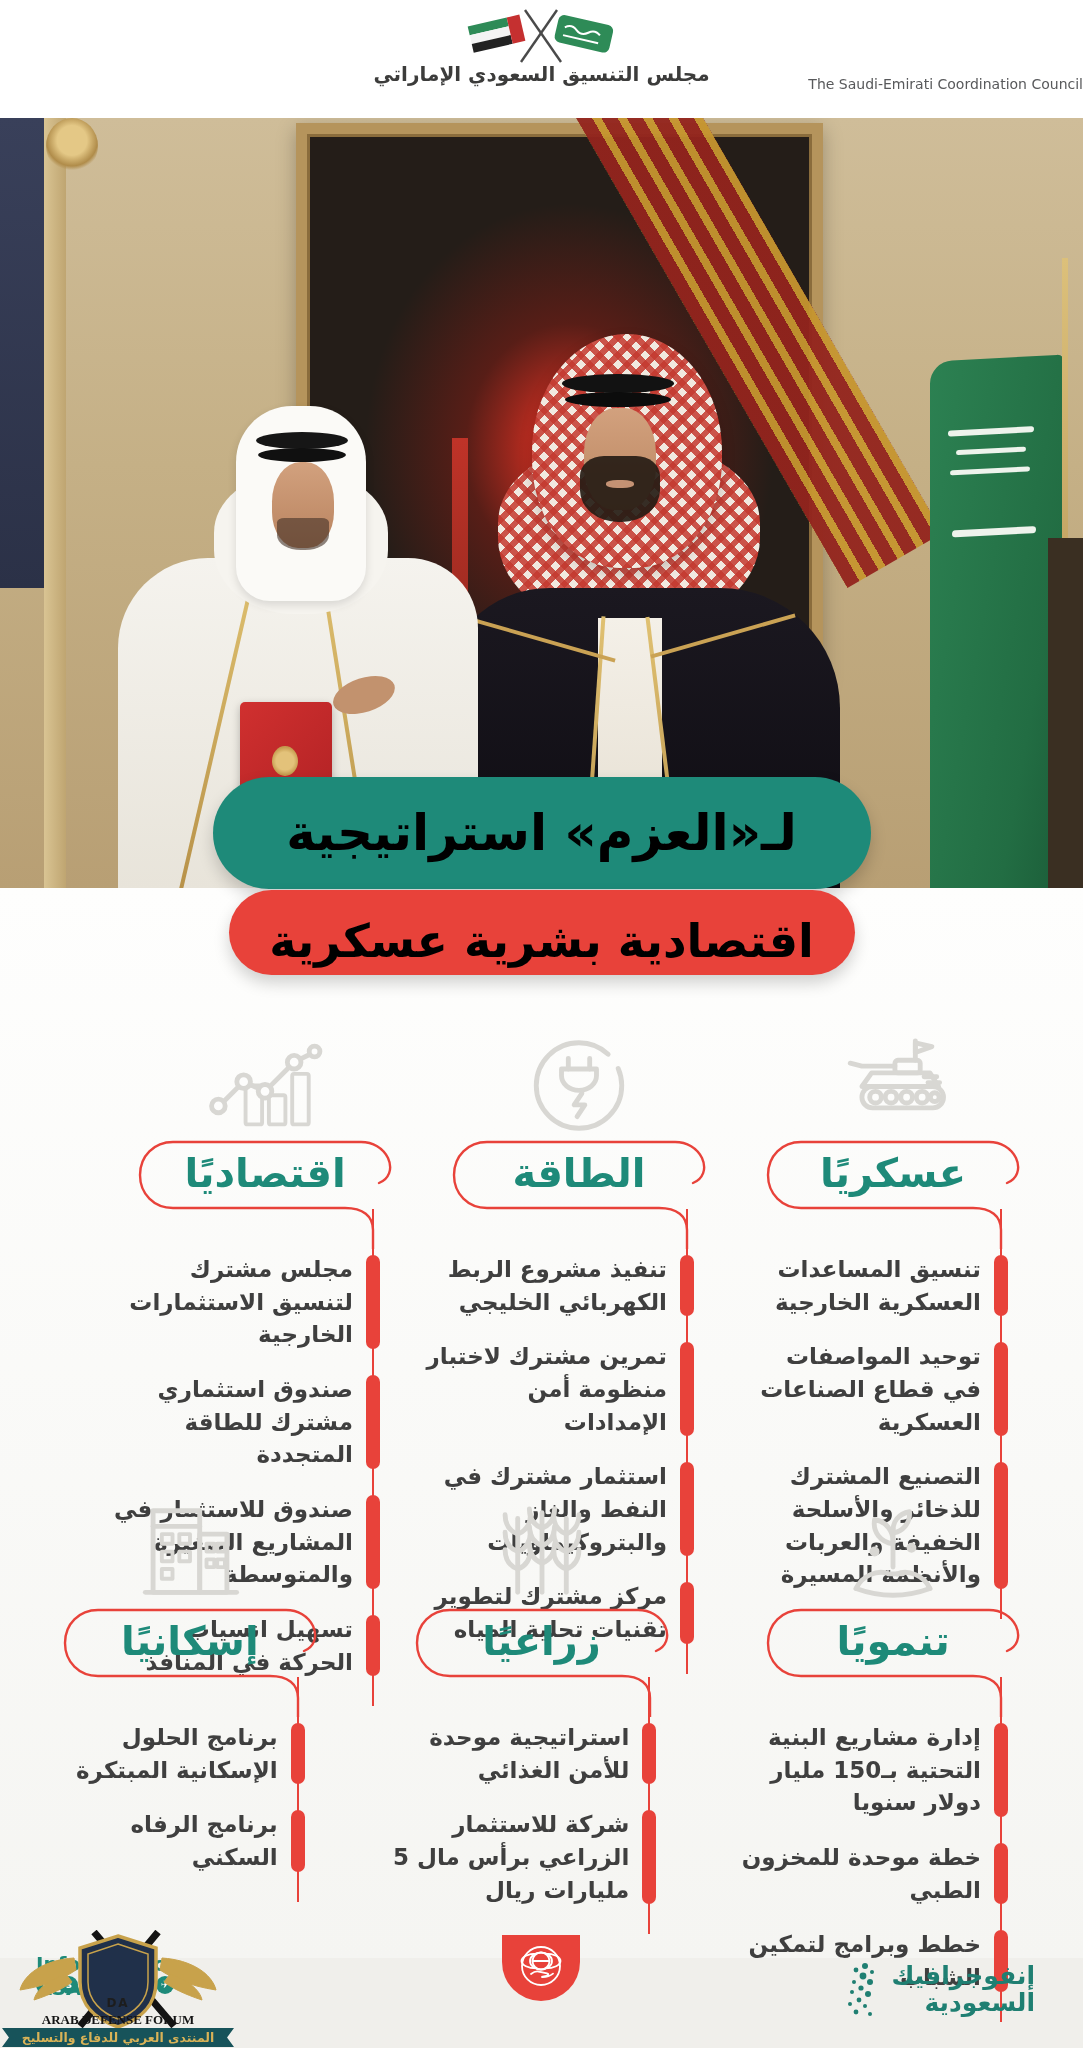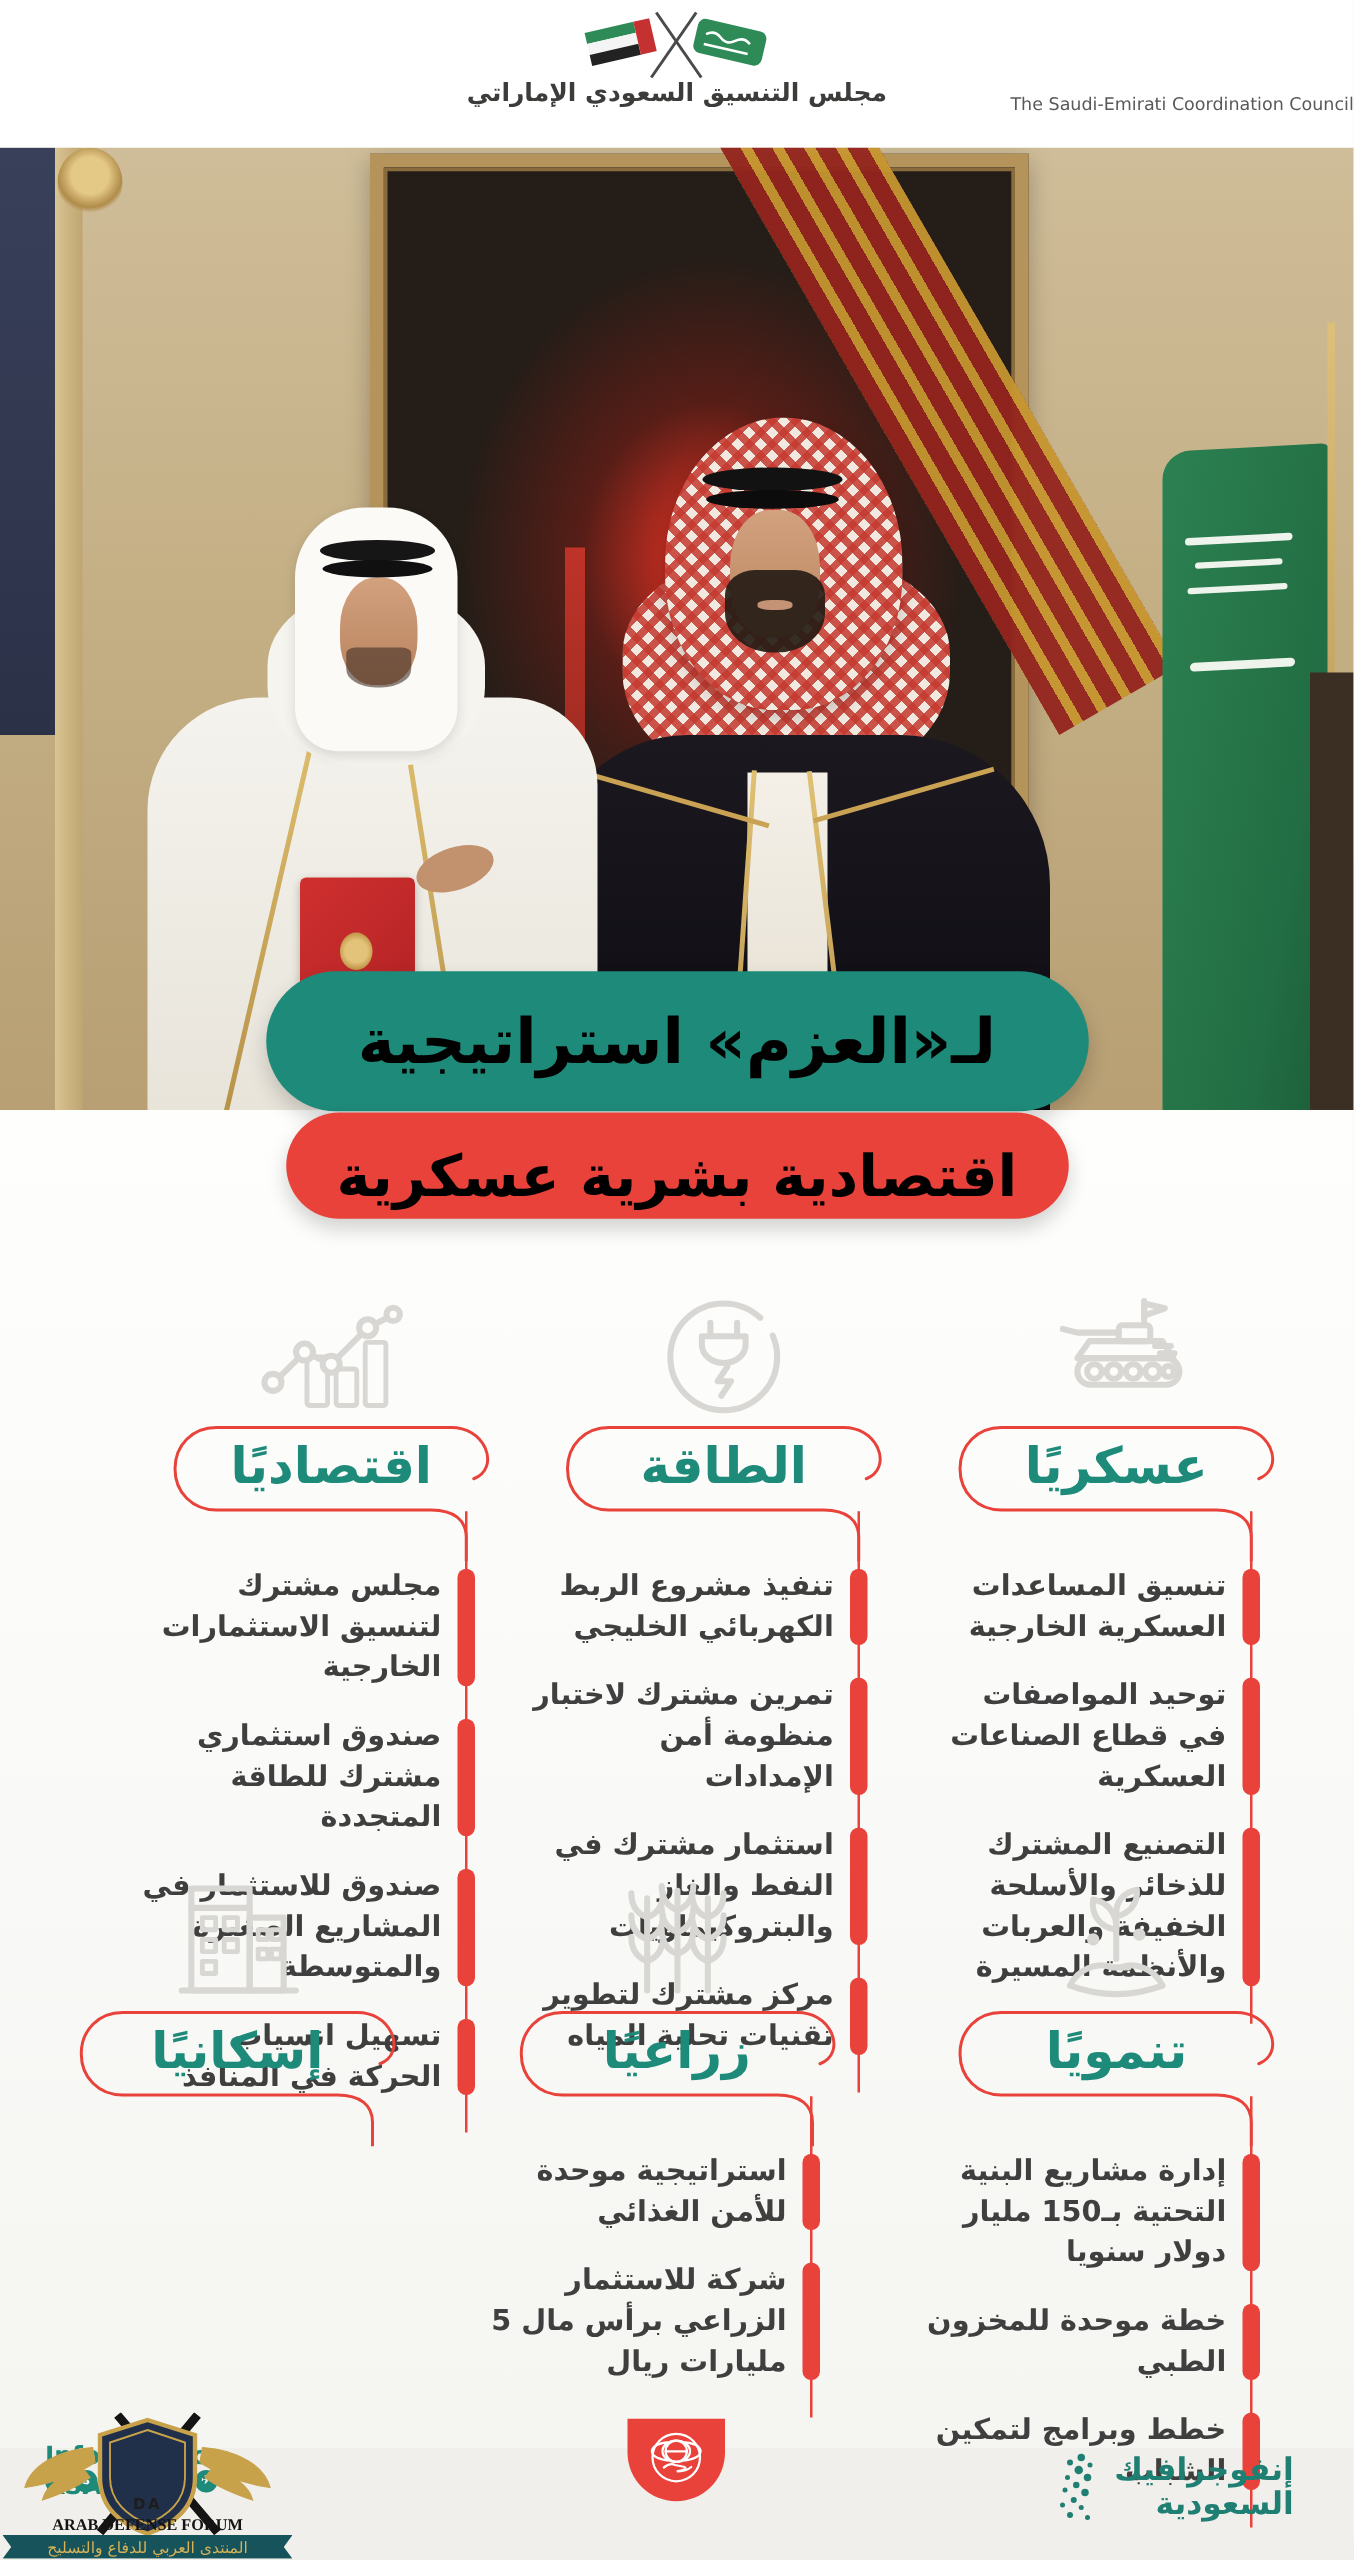--- a/index.html
+++ b/index.html
@@ -99,21 +99,21 @@
   .adf-art{position:absolute;left:8px;top:0;width:220px;height:104px;z-index:3;}
   .adf-brand{position:absolute;left:36px;top:22px;width:176px;font-size:20px;font-weight:bold;color:#1e8a79;z-index:2;}
   .adf-social{position:absolute;left:36px;top:46px;display:flex;gap:6px;z-index:2;}
   .adf-social span{width:18px;height:18px;border-radius:50%;background:#1e8a79;color:#fff;font-size:10px;
       line-height:18px;text-align:center;display:block;font-weight:bold;}
   .adf-da{position:absolute;left:0px;top:66px;width:236px;text-align:center;font-size:12px;font-weight:bold;
       color:#1d1d1d;letter-spacing:2px;z-index:4;}
   .adf-forum{position:absolute;left:0px;top:82px;width:236px;text-align:center;z-index:4;
       font-family:"Liberation Serif",serif;font-weight:bold;font-size:13px;color:#141414;}
   .adf-ribbon{position:absolute;left:2px;top:98px;width:232px;height:19px;background:#17535a;z-index:4;
-      color:#d8b257;font-size:12.5px;font-weight:normal;text-align:center;line-height:19px;direction:rtl;
+      color:#d8b257;font-size:12.5px;font-weight:bold;text-align:center;line-height:19px;direction:rtl;
       clip-path:polygon(0 0,100% 0,97% 50%,100% 100%,0 100%,3% 50%);}
   .ksa-logo{position:absolute;right:48px;top:1960px;z-index:6;display:flex;flex-direction:row;direction:rtl;align-items:center;gap:12px;}
   .ksa-text{text-align:right;font-size:25px;font-weight:bold;color:#1f7f72;line-height:27px;direction:rtl;}
   .ksa-dots{width:44px;height:58px;}
 </style>
 </head>
 <body>
 
 <div class="page">
 
@@ -330,20 +330,31 @@
               <rect x="98" y="58" width="8" height="8" stroke-width="4"></rect>
     <path d="M24 92 h94"></path>
             </g>
           </svg>
         </div>
         <div class="sec-titlewrap">
           <svg viewBox="0 0 260 112">
             <path d="M 244 46 C 254 42 258 32 253 21 C 248 11 238 5 226 5 L 38 5 C 19 5 5 19 5 38 C 5 57 19 71 38 71 L 210 71 C 228 71 238 79 238 93 L 238 112" fill="none" stroke="#e8423a" stroke-width="2.4" stroke-linecap="round"></path>
           </svg>
           <div class="sec-title">إسكانيًا</div>
+        </div>
+        <div class="sec-items">
+          <div class="sec-line"></div>
+          <div class="sec-item">
+            <span class="pill"></span>
+            <span class="item-text">برنامج الحلول الإسكانية المبتكرة</span>
+          </div>
+          <div class="sec-item">
+            <span class="pill"></span>
+            <span class="item-text">برنامج الرفاه السكني</span>
+          </div>
         </div>
       </div>
       <div class="section">
         <div class="sec-icon">
           <svg viewBox="0 0 140 105">
             <g fill="none" stroke="#d8d7d3" stroke-width="5" stroke-linecap="round" stroke-linejoin="round">
     <path d="M45 92 V16"></path>
               <path d="M45 32 Q32 27 32 12"></path>
               <path d="M45 32 Q58 27 58 12"></path>
     <path d="M45 50 Q32 45 32 30"></path>

